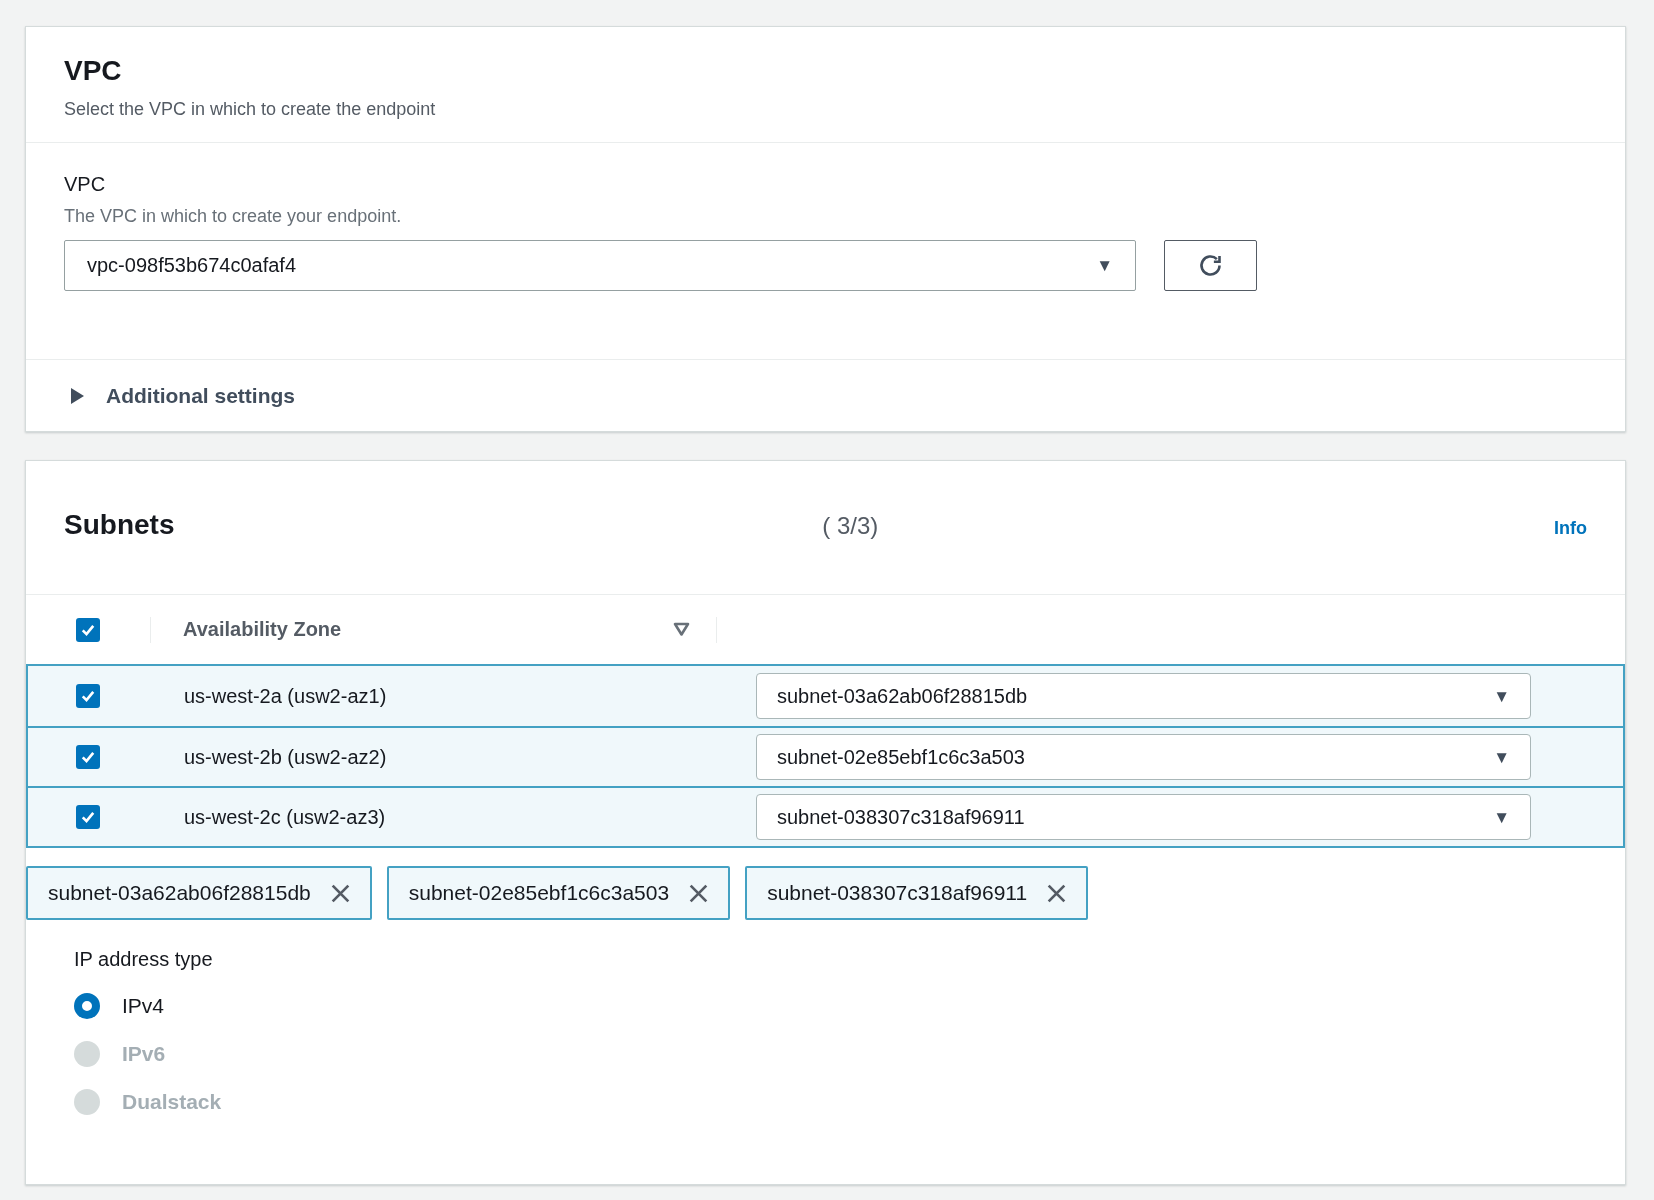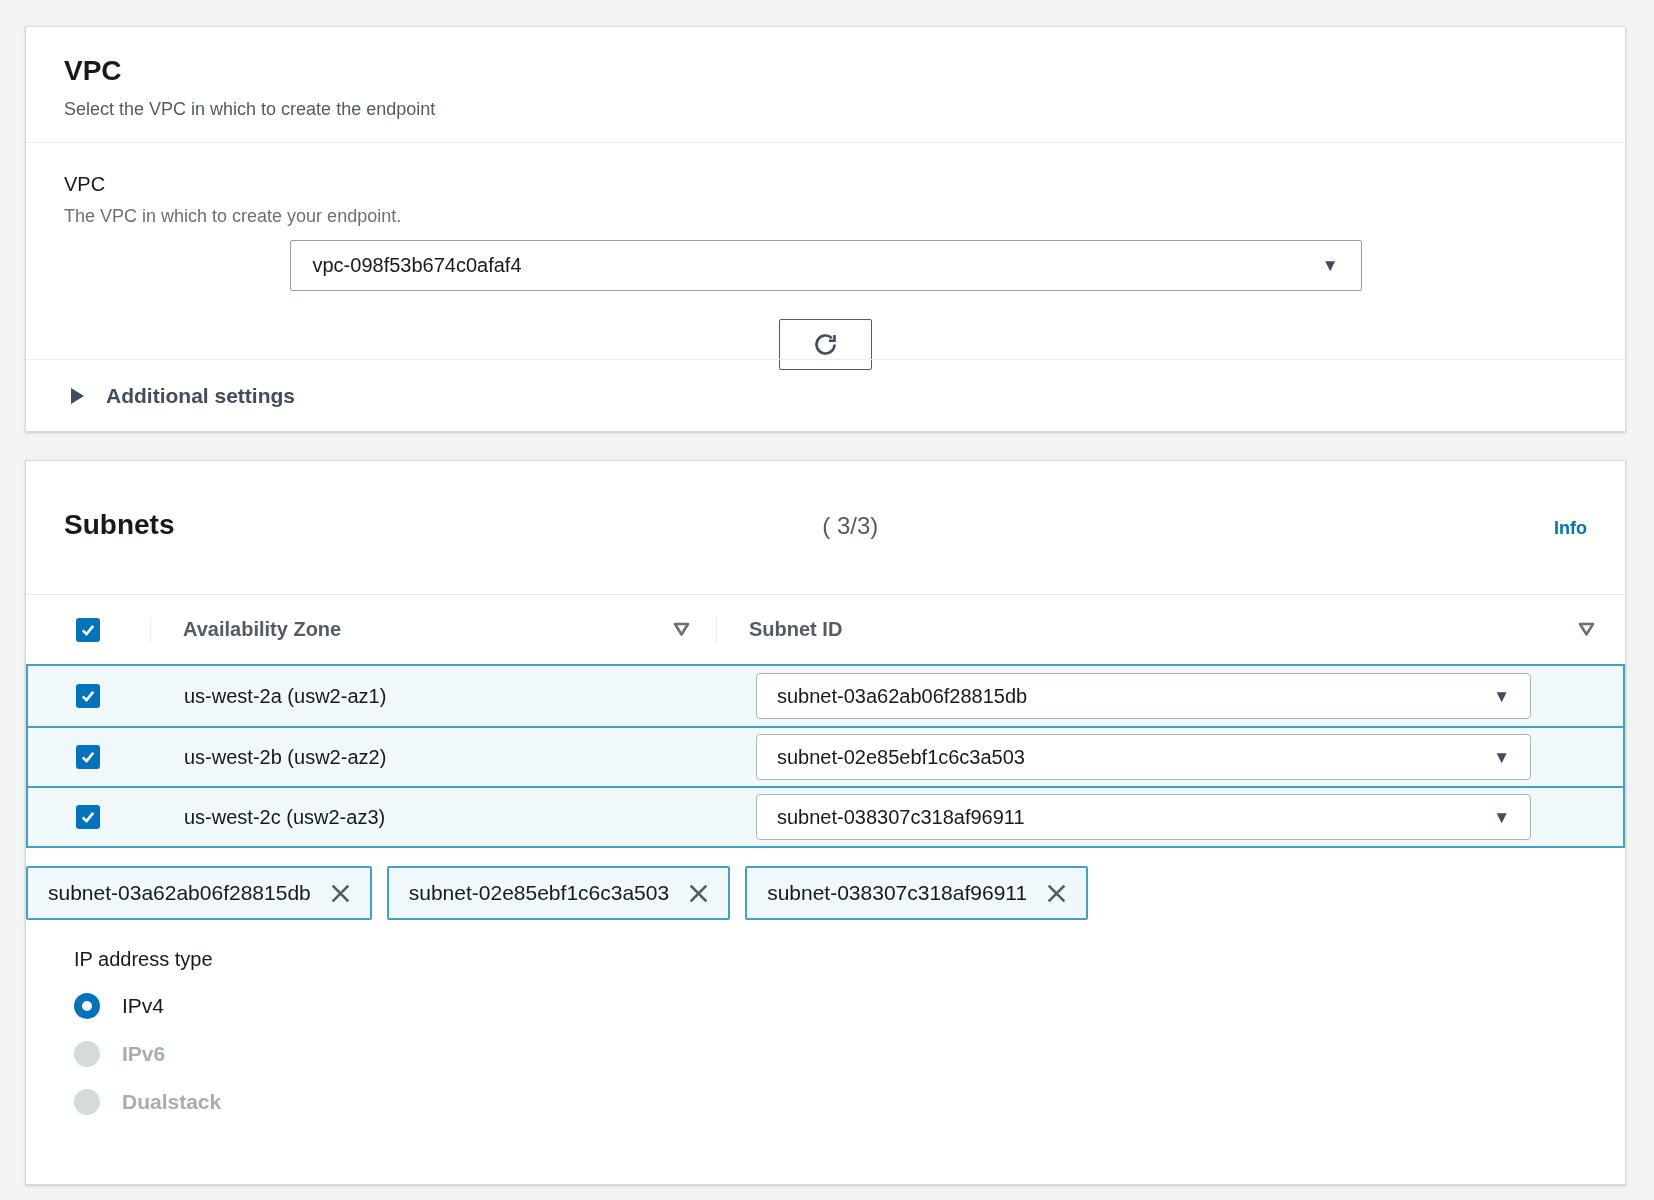--- a/index.html
+++ b/index.html
@@ -28,21 +28,21 @@
     box-shadow:0 1px 2px rgba(0,28,36,.18);
   }
   
   #vpc-card{top:10px;height:406px;margin-top:16px;}
   .card-header{padding:28px 38px 22px;border-bottom:1px solid var(--divider);}
   .card-title{font-size:28px;font-weight:700;color:var(--text);}
   .card-subtitle{font-size:18px;color:var(--text-secondary);margin-top:12px;}
   .vpc-content{padding:30px 38px 0;}
   .field-label{font-size:20px;color:var(--text);}
   .field-desc{font-size:18px;color:var(--text-muted);margin-top:10px;}
-  .select-line{display:flex;align-items:center;gap:28px;margin-top:13px;flex-direction:column;}
+  .select-line{display:flex;align-items:center;gap:28px;margin-top:13px;}
   .select-box{
     width:1072px;height:51px;border:1px solid var(--input-border);border-radius:2px;
     background:#fff;display:flex;align-items:center;justify-content:space-between;
     padding:0 22px;font-size:20px;cursor:pointer;
   }
   .caret{color:#414d5c;font-size:17px;line-height:1;}
   .refresh-btn{
     width:93px;height:51px;border:1px solid #545b64;border-radius:2px;background:#fff;
     display:flex;align-items:center;justify-content:center;cursor:pointer;
   }
@@ -146,28 +146,20 @@
     <span class="vdiv"></span>
     <div class="col-az">
       <span>Availability Zone</span>
       <span class="sort-icon">
         <svg width="17" height="15" viewBox="0 0 17 15">
             <path d="M2 2h13l-6.5 10.5z" fill="none" stroke="#687078" stroke-width="2.6" stroke-linejoin="round"></path>
           </svg>
       </span>
     </div>
     <span class="vdiv" style="margin-left:0;"></span>
-    <div class="col-subnet">
-      <span>Subnet ID</span>
-      <span class="sort-icon">
-        <svg width="17" height="15" viewBox="0 0 17 15">
-            <path d="M2 2h13l-6.5 10.5z" fill="none" stroke="#687078" stroke-width="2.6" stroke-linejoin="round"></path>
-          </svg>
-      </span>
-    </div>
   </div>
 
   <div class="rows-region">
   <div class="subnet-row">
     <span class="checkbox">
       <svg width="18" height="18" viewBox="0 0 24 24">
         <path d="M5 12.5l5 5 9-11" stroke="#fff" stroke-width="3.5" fill="none"></path>
       </svg>
     </span>
     <span class="az-cell">us-west-2a (usw2-az1)</span>

